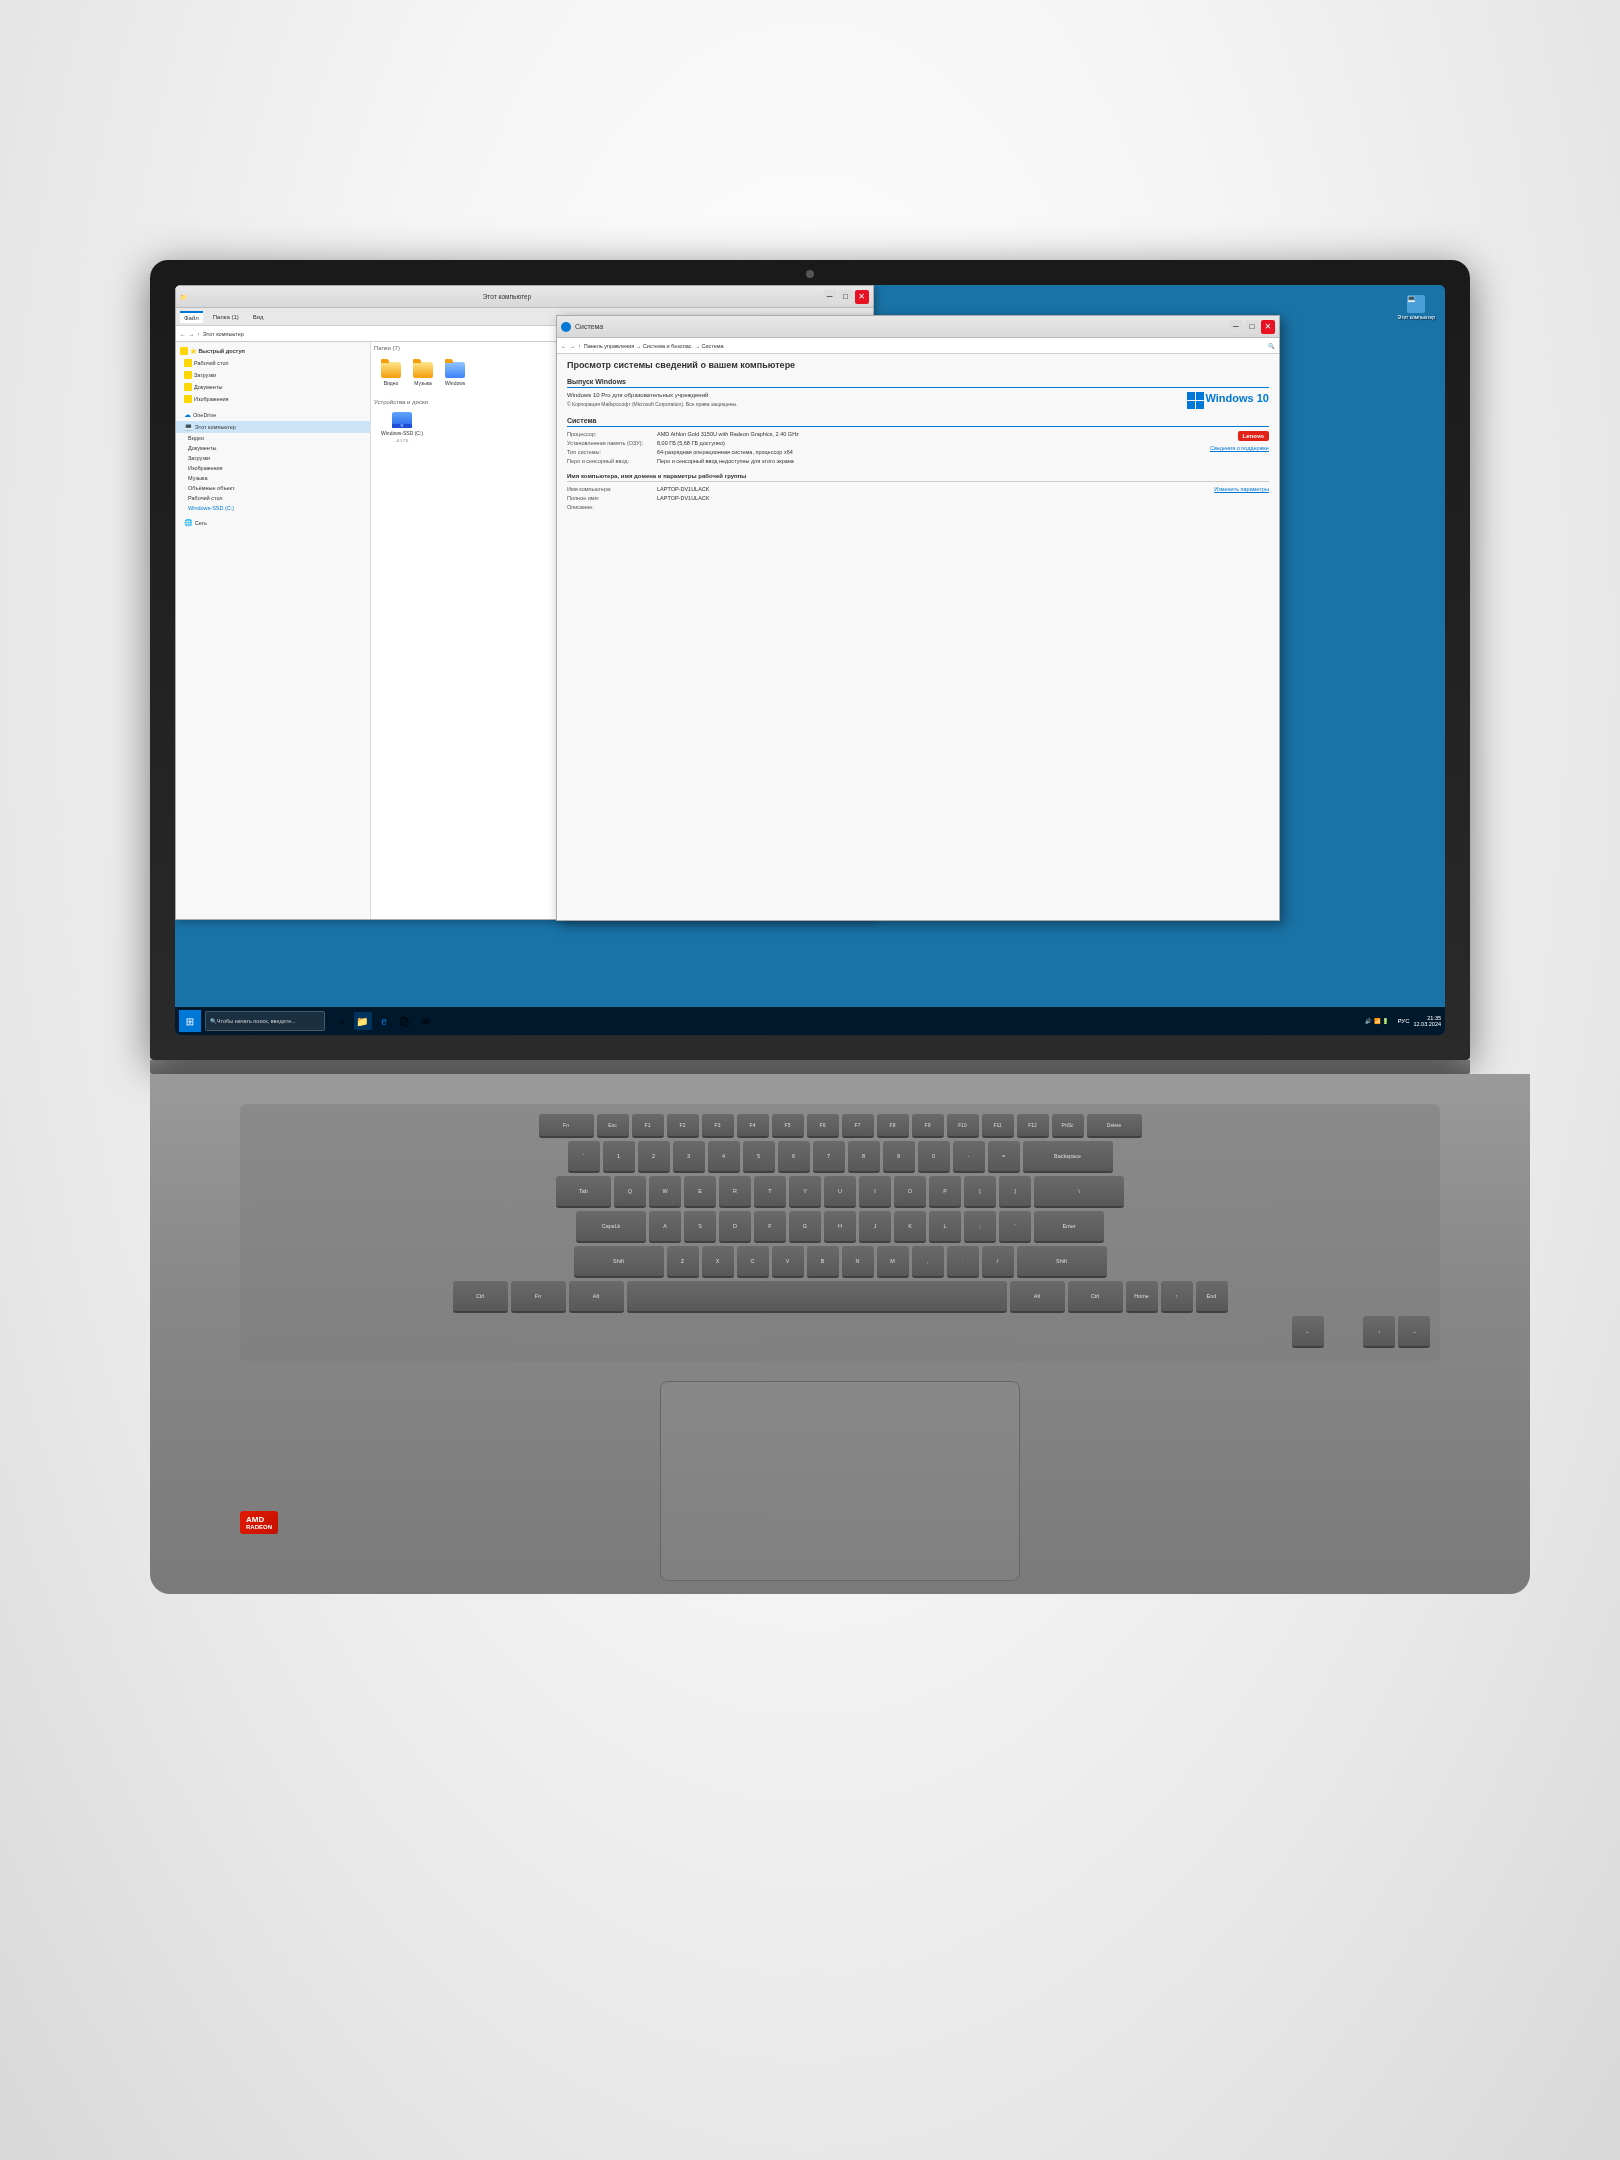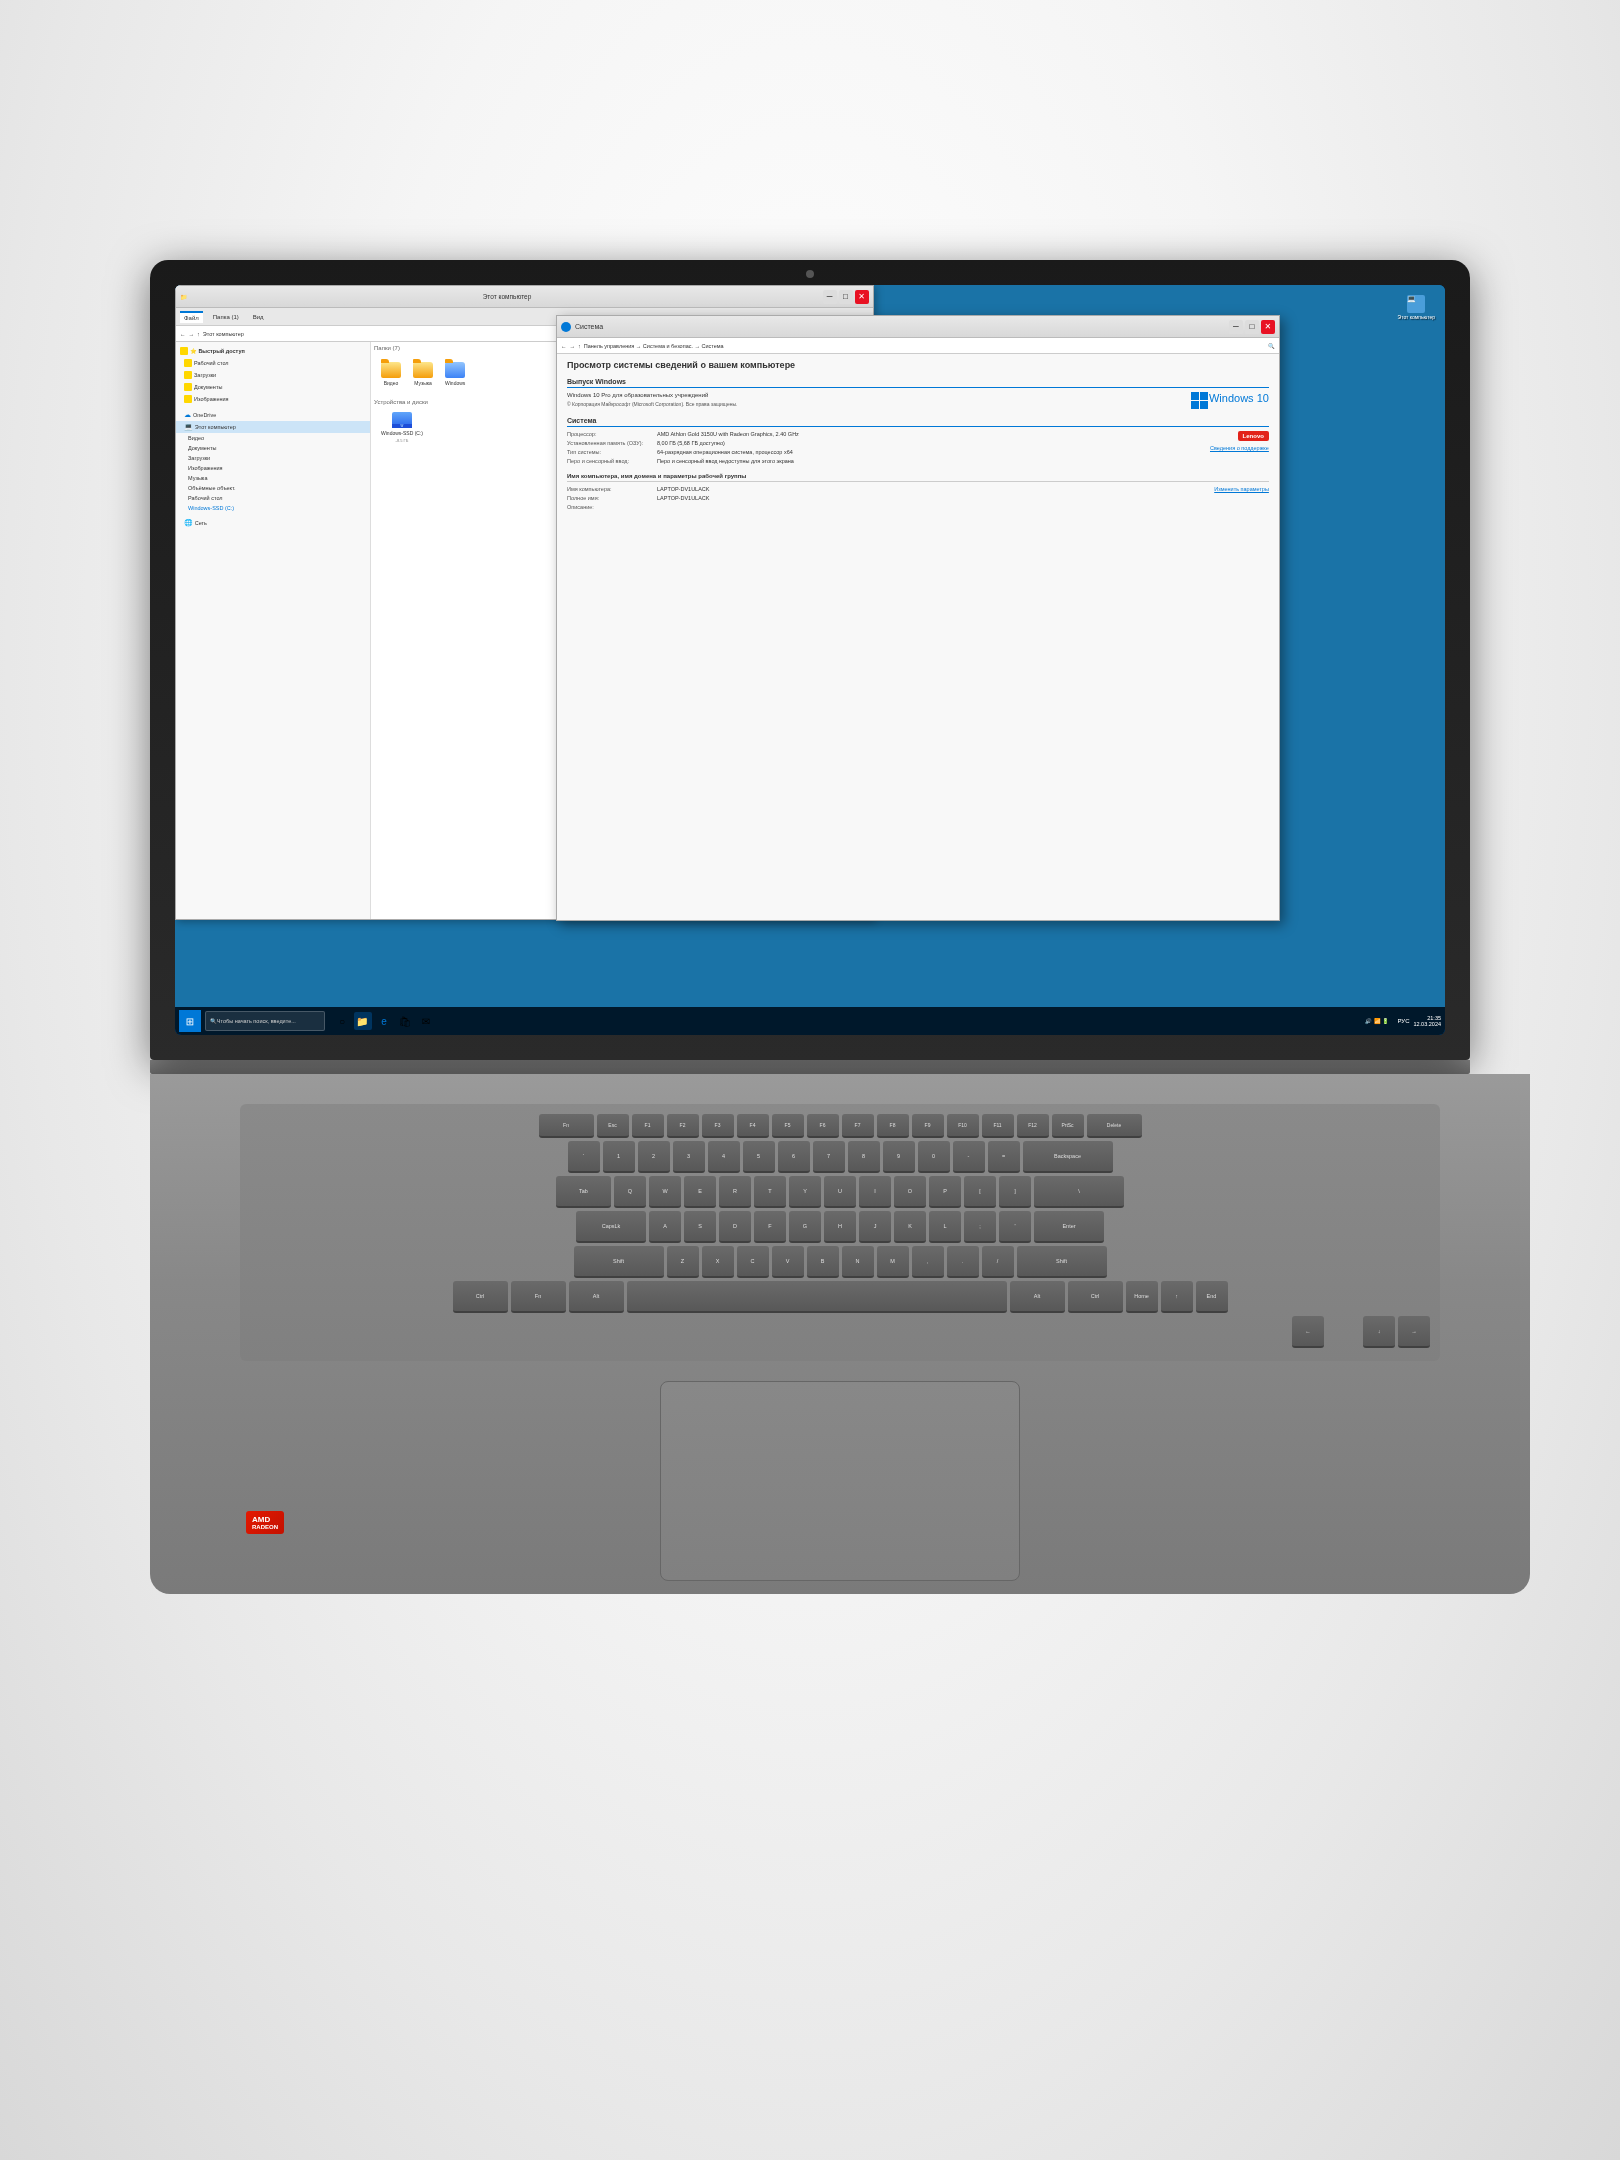--- a/index.html
+++ b/index.html
@@ -333,21 +333,21 @@
     }
 
     .win10-square {
       width: 8px;
       height: 8px;
       background: #0078d7;
     }
 
     .win10-text {
       font-size: 11px;
-      font-weight: normal;
+      font-weight: bold;
       color: #0078d7;
     }
 
     .sw-info-row {
       display: flex;
       margin-bottom: 3px;
     }
 
     .sw-info-label {
       width: 90px;
@@ -503,21 +503,21 @@
       background: linear-gradient(180deg, #888, #808080);
       border-radius: 8px;
       margin-top: 20px;
       border: 1px solid #666;
     }
 
     
     .amd-badge {
       position: absolute;
       bottom: 60px;
-      left: 96px;
+      left: 90px;
       background: linear-gradient(135deg, #e31902, #c41100);
       color: white;
       padding: 4px 6px;
       border-radius: 3px;
       font-size: 7px;
       font-weight: bold;
     }
 
     .amd-badge .amd-text { font-size: 8px; font-weight: 900; }
     .amd-badge .radeon-text { font-size: 6px; }

